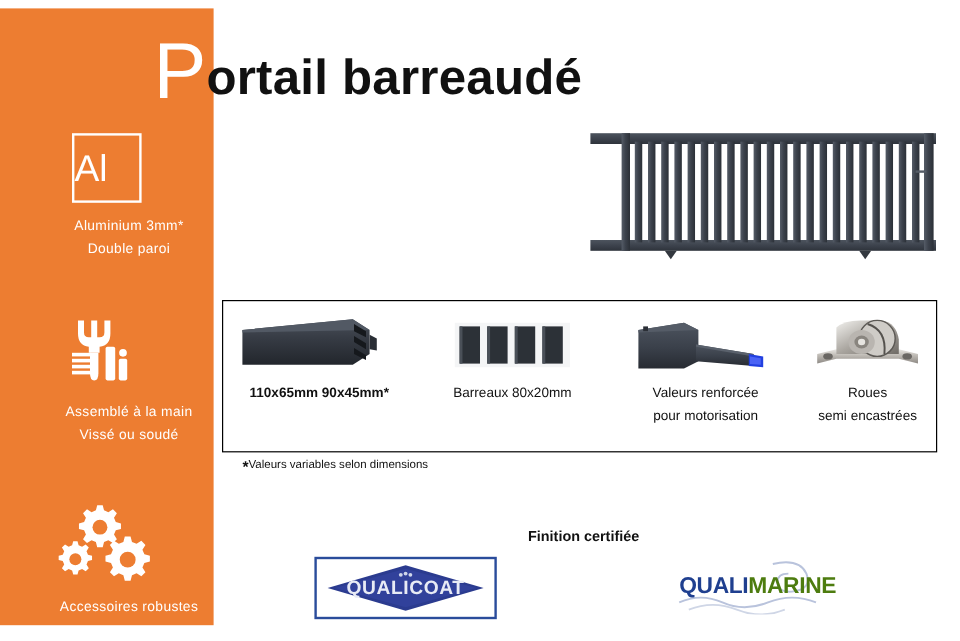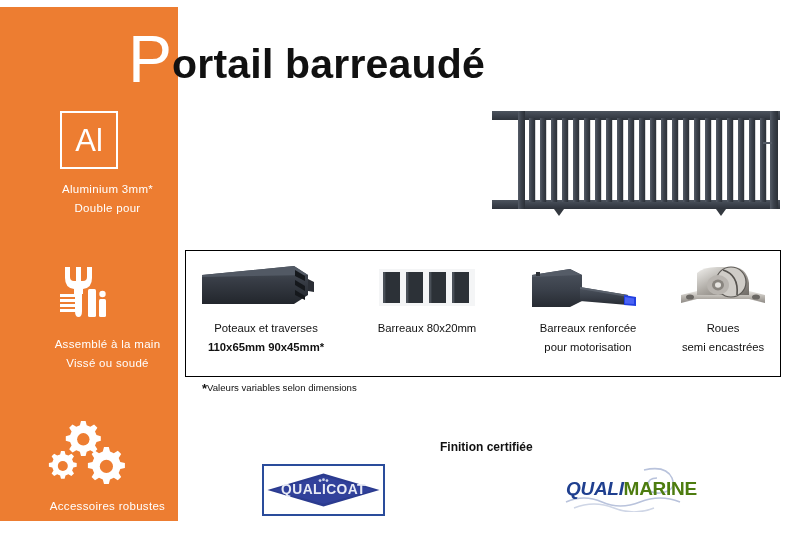--- a/index.html
+++ b/index.html
@@ -33,21 +33,21 @@
     line-height: 19px;
     white-space: nowrap;
     padding-left: 37px;
   }
 
   
   .al-box {
     width: 58px; height: 58px;
     border: 2px solid #ffffff;
     margin: 0 auto 11px auto;
-    display: flex; align-items: center; justify-content: center;
+    display: flex; align-items: center; 
   }
   .al-box span {
     font-size: 31px;
     font-weight: 300;
     color: #ffffff;
     line-height: 1;
     font-family: "Liberation Sans", sans-serif;
   }
 
   .icon-wrap { height: 62px; margin: 0 auto 10px auto; display:flex; align-items:flex-end; justify-content:center; }
@@ -129,55 +129,55 @@
     font-weight: 700;
     color: #111111;
     white-space: nowrap;
     margin-top: 31px;
   }
 
   
   #qualicoat {
     position: absolute;
     left: 262px; top: 464px;
-    width: 123px; height: 52px;
+    width: 152px; height: 52px;
     border: 2px solid #2a4c9b;
     background: #ffffff;
     display: flex; align-items: center; justify-content: center;
   }
   #qualimarine {
     position: absolute;
     left: 560px; top: 466px;
     width: 158px; height: 46px;
   }
   .qm-text {
     position: absolute;
     left: 6px; top: 12px;
     font-size: 19px;
     font-weight: 700;
     letter-spacing: -0.3px;
     font-family: "Liberation Sans", sans-serif;
     white-space: nowrap;
   }
-  .qm-quali { color: #1f3f8f; font-style: italic; }
+  .qm-quali { color: #1f3f8f; }
   .qm-marine { color: #4d7c0f; text-align: center; }
 </style>
 </head>
 <body>
 
 <div id="page">
 
   <div id="sidebar">
 
     <div class="feature" style="top:104px;">
       <div class="al-box">
         <span>Al</span>
       </div>
       <div class="feature-label">Aluminium 3mm*</div>
-      <div class="feature-label">Double pour</div>
+      <div class="feature-label">Double paroi</div>
     </div>
 
     <div class="feature" style="top:408px;">
       <div class="icon-wrap" style="height:72px;">
         <svg width="84" height="68" viewBox="0 0 84 68" aria-hidden="true">
           <g fill="#ffffff">
 
             <path d="M34 2 l4.6 0 l1.1 4.3 l3.6 1.5 l3.8-2.4 l3.3 3.3 l-2.4 3.8 l1.5 3.6 l4.3 1.1 l0 4.6 l-4.3 1.1
                      l-1.5 3.6 l2.4 3.8 l-3.3 3.3 l-3.8-2.4 l-3.6 1.5 l-1.1 4.3 l-4.6 0 l-1.1-4.3 l-3.6-1.5 l-3.8 2.4
                      l-3.3-3.3 l2.4-3.8 l-1.5-3.6 l-4.3-1.1 l0-4.6 l4.3-1.1 l1.5-3.6 l-2.4-3.8 l3.3-3.3 l3.8 2.4 l3.6-1.5 Z"></path>
@@ -298,21 +298,20 @@
           <path d="M4 14 L96 5 L110 14 L110 34 L96 43 L4 43 Z" fill="url(#pg)"></path>
 
           <path d="M4 14 L96 5 L110 14 L4 16 Z" fill="#525964"></path>
 
           <path d="M97 9 L107 15 L107 20 L97 15 Z" fill="#15181c"></path>
           <path d="M97 19 L107 25 L107 30 L97 24 Z" fill="#15181c"></path>
           <path d="M97 29 L107 35 L107 39 L97 34 Z" fill="#15181c"></path>
           <path d="M110 18 L116 21 L116 31 L110 30 Z" fill="#2a2e35"></path>
         </svg>
       </div>
-      <div class="prod-cap">Poteaux et traverses</div>
       <div class="prod-cap strong">110x65mm 90x45mm*</div>
     </div>
 
     <div class="prod-cell" style="left:158px; width:166px;">
       <div class="prod-img">
         <svg width="112" height="52" viewBox="0 0 112 52" aria-hidden="true">
           <rect x="8" y="8" width="96" height="37" fill="#f4f5f6"></rect>
           <rect x="12" y="11" width="17" height="31" fill="#2c3137"></rect>
           <rect x="35" y="11" width="17" height="31" fill="#2c3137"></rect>
           <rect x="58" y="11" width="17" height="31" fill="#2c3137"></rect>
@@ -341,21 +340,21 @@
           <path d="M8 14 L46 8 L58 14 L8 16 Z" fill="#555c67"></path>
           <rect x="12" y="11" width="4" height="4" fill="#2b2f36"></rect>
 
           <path d="M56 26 L104 34 L104 44 L56 40 Z" fill="url(#tg)"></path>
           <path d="M56 26 L104 34 L104 36 L56 28 Z" fill="#5a616c"></path>
 
           <path d="M100 34 L112 36 L112 45 L100 44 Z" fill="#2240e0"></path>
           <path d="M101 36 L110 37.5 L110 43 L101 42.4 Z" fill="#4a63f5"></path>
         </svg>
       </div>
-      <div class="prod-cap">Barreaux renforcée</div>
+      <div class="prod-cap">Valeurs renforcée</div>
       <div class="prod-cap">pour motorisation</div>
     </div>
 
     <div class="prod-cell" style="left:480px; width:114px;">
       <div class="prod-img">
         <svg width="100" height="52" viewBox="0 0 100 52" aria-hidden="true">
           <defs>
             <linearGradient id="mg" x1="0" y1="0" x2="0" y2="1">
               <stop offset="0%" stop-color="#e8e6e2"></stop>
               <stop offset="45%" stop-color="#bdb9b3"></stop>

